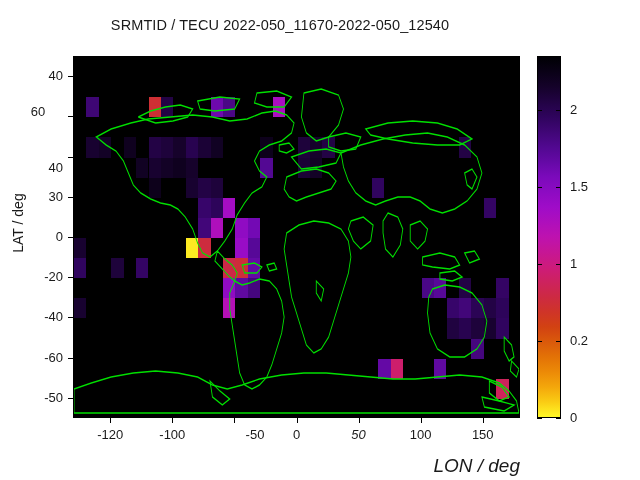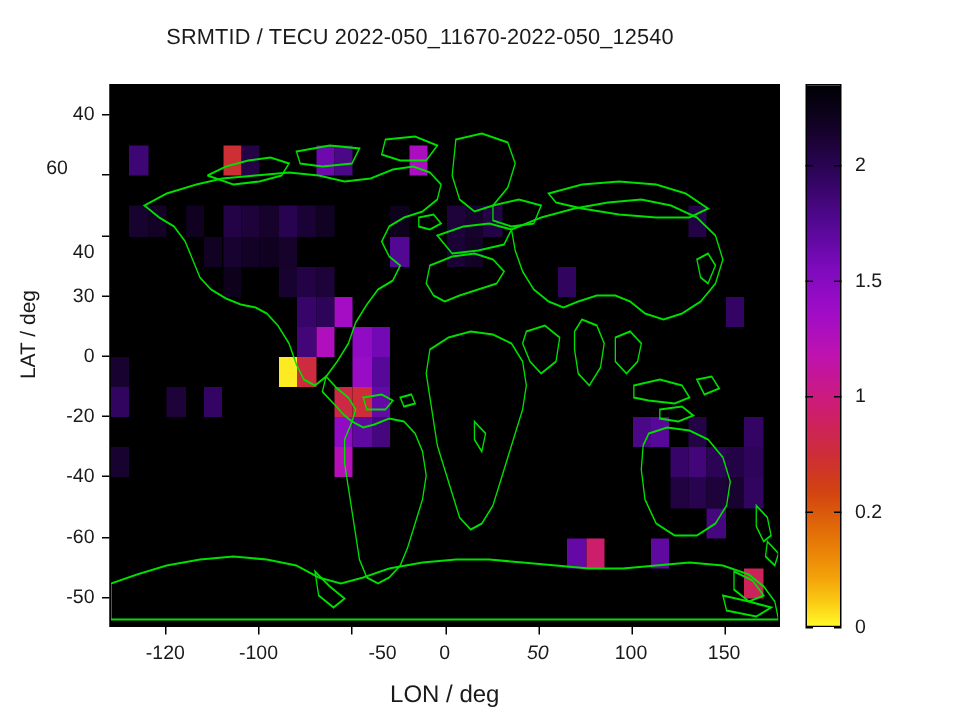--- a/index.html
+++ b/index.html
@@ -18,22 +18,22 @@
   #coast{position:absolute;inset:0;}
   #coast svg{display:block;width:100%;height:100%;}
 
   
   .tick{position:absolute;background:#000;}
   .xt{width:1px;height:5px;}
   .yt{width:5px;height:1px;}
   .xtl{position:absolute;font-size:13px;color:#1a1a1a;text-align:center;width:60px;}
   .ytl{position:absolute;font-size:13px;color:#1a1a1a;text-align:right;width:50px;}
 
-  #xlabel{position:absolute;left:73px;top:455px;width:447px;text-align:center;
-          font-size:16px;color:#1a1a1a;}
+  #xlabel{position:absolute;left:73px;top:455px;width:447px;text-align:right;
+          font-size:19px;color:#1a1a1a;font-style:italic;}
   #ylabel{position:absolute;left:-52px;top:215px;width:140px;text-align:center;
           font-size:14px;color:#1a1a1a;transform:rotate(-90deg);transform-origin:center;}
 
   
   #cbar{position:absolute;left:537px;top:56px;width:24px;height:362px;
         border:1px solid #000;box-sizing:border-box;}
   #cbarfill{width:100%;height:100%;}
   .cbt{position:absolute;background:#000;width:5px;height:1px;}
   .cbtl{position:absolute;font-size:13px;color:#1a1a1a;left:570px;width:40px;text-align:left;}
 </style>

